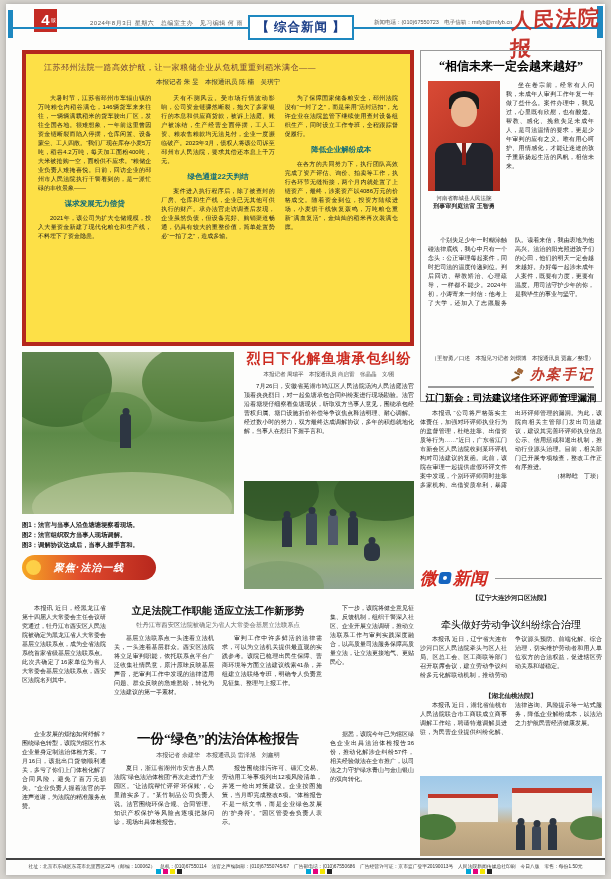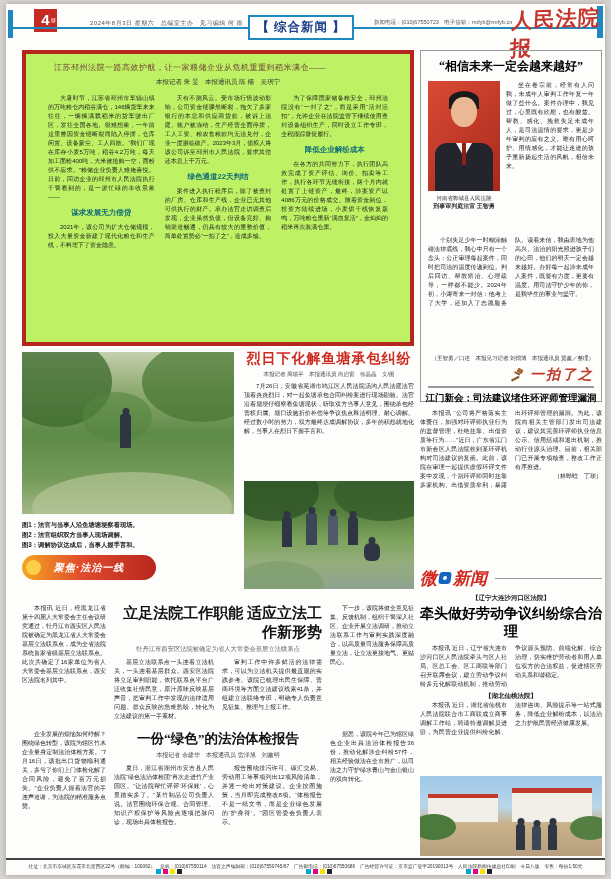--- a/index.html
+++ b/index.html
@@ -12,21 +12,21 @@
   .bar-blue { background:#1e88c0; }
   .badge { left:28px; top:5px; width:23px; height:23px; background:#c32b24; color:#fff; text-align:center; font-weight:bold; font-size:15px; line-height:22px; }
   .badge small { font-size:5px; position:absolute; right:1px; bottom:1px; font-weight:normal; }
   .dateline { left:84px; top:15px; font-size:6px; color:#555; letter-spacing:.5px; }
   .hline { left:2px; top:23px; width:595px; height:2px; background:#1e88c0; }
   .section-box { left:242px; top:11px; width:106px; height:25px; background:#fff; border:2px solid #1e88c0; z-index:3; text-align:center; font-size:12.5px; font-weight:bold; color:#1c3f88; line-height:21px; letter-spacing:1px; font-family:"Liberation Serif", serif; }
   .contact { left:368px; top:15px; font-size:5.5px; color:#555; }
   .masthead { left:505px; top:1px; font-size:21px; font-weight:900; color:#c5342c; font-family:"Liberation Serif", serif; transform:skewX(-5deg) rotate(-2deg); letter-spacing:1px; }
 
   
-  .lead-box { left:16px; top:46px; width:392px; height:296px; border:4px solid #b5271d; background:#bef264; padding:8px 22px 6px; }
+  .lead-box { left:16px; top:46px; width:392px; height:296px; border:4px solid #b5271d; background:#fde047; padding:8px 12px 6px; }
   .kicker { font-size:8px; color:#6e4038; letter-spacing:.5px; padding-left:6px; }
   .lead-title { font-size:26px; font-weight:900; color:#2b80c4; text-align:center; margin-top:3px; letter-spacing:1px; font-family:"Liberation Serif", serif; }
   .lead-byline { font-size:6.5px; color:#333; text-align:center; margin-top:5px; }
   .lead-cols { display:flex; gap:10px; margin-top:7px; height:188px; overflow:hidden; }
   .lead-cols > div { flex:1; }
   .body-txt { font-size:6px; line-height:1.5; text-align:justify; color:#1c1c1c; overflow:hidden; }
   .body-txt p { text-indent:2em; }
   .subhead { color:#0f6b78; font-weight:bold; font-size:7.5px; text-align:center; margin:5px 0; }
 
   
@@ -43,21 +43,21 @@
   .pstory { left:238px; top:346px; width:170px; }
   .pstory-title { font-size:14px; font-weight:900; color:#cc2a1f; text-align:center; letter-spacing:1px; font-family:"Liberation Serif", serif; }
   .pstory-byline { font-size:5.5px; color:#444; text-align:center; margin:3px 0 4px; }
   .pstory-body { height:94px; }
   .photo2 { position:relative; width:170px; height:108px; margin-top:5px; background:linear-gradient(180deg,#3f6b33 0%,#557f3f 28%,#7da35c 55%,#94ad7c 75%,#8fa390 100%); }
 
   
   .art-row { display:flex; gap:8px; }
   .legis { left:16px; top:600px; width:392px; height:120px; }
   .legis-center { width:208px; }
-  .legis-title { font-size:15px; font-weight:900; color:#111; text-align:right; font-family:"Liberation Serif", serif; }
+  .legis-title { font-size:10px; font-weight:900; color:#111; text-align:center; font-family:"Liberation Serif", serif; }
   .legis-sub { font-size:6.3px; color:#666; text-align:center; margin:3px 0 4px; }
   .green { left:16px; top:726px; width:392px; height:126px; }
   .green-title { font-size:13.5px; font-weight:900; color:#111; text-align:center; font-family:"Liberation Serif", serif; }
   .green-byline { font-size:6px; color:#444; text-align:center; margin:3px 0 4px; }
   .side-col { width:84px; }
   .two-col { display:flex; gap:8px; }
   .two-col > div { flex:1; }
 
   
   .belief { left:414px; top:46px; width:182px; height:352px; border:1px solid #9a9a9a; padding:7px 7px 5px; }
@@ -82,21 +82,21 @@
   .jm-title { font-size:9.5px; font-weight:900; color:#000; text-align:center; font-family:"Liberation Serif", serif; }
   .jm-body { margin-top:4px; height:120px; column-count:2; column-gap:8px; }
 
   .micro-logo { left:414px; top:562px; width:182px; height:24px; display:flex; align-items:center; gap:2px; }
   .micro-word { color:#d1281e; font-weight:900; font-style:italic; font-size:17px; font-family:"Liberation Serif", serif; }
   .micro-icon { width:12px; height:12px; background:#1565c0; border-radius:3px; position:relative; transform:skewX(-8deg); }
   .micro-icon::after { content:""; position:absolute; left:4px; top:4px; width:4px; height:4px; border-radius:50%; background:#fff; }
   .micro-rule { flex:1; height:1px; background:#999; margin-left:6px; }
 
   .micro-item-tag { font-size:6.5px; font-weight:bold; color:#222; text-align:center; }
-  .micro-item-title { font-size:14px; font-weight:700; color:#000; text-align:center; margin:2px 0 3px; font-family:"Liberation Serif", serif; }
+  .micro-item-title { font-size:10px; font-weight:400; color:#000; text-align:center; margin:15px 0 3px; font-family:"Liberation Serif", serif; }
   .mi1 { left:414px; top:590px; width:182px; }
   .mi1-body { column-count:2; column-gap:8px; height:64px; }
   .mi2 { left:414px; top:688px; width:182px; }
   .mi2-body { column-count:2; column-gap:8px; height:56px; }
   .photo3 { left:414px; top:772px; width:182px; height:80px; background:linear-gradient(180deg,#9ec8e8 0%,#b9d6ea 38%,#c9b18a 60%,#b59f7d 100%); }
   .bld { position:absolute; background:#f2efe8; border-top:4px solid #c0392b; }
 
   
   .footer-line { left:0; top:854px; width:599px; height:2px; background:#444; }
   .footer-text { left:0; top:859px; width:599px; text-align:center; font-size:4.8px; color:#333; }
@@ -238,21 +238,21 @@
     <div class="body-txt belief-p2">
         <p>个别失足少年一时糊涂触碰法律底线，我心中只有一个念头：公正审理每起案件，同时把司法的温度传递到位。判后回访、帮教矫治、心理疏导，一样都不能少。2024年初，小涛寄来一封信：他考上了大学，还加入了志愿服务队。读着来信，我由衷地为他高兴。法治的阳光照进孩子们的心田，他们的明天一定会越来越好。办好每一起涉未成年人案件，既要有力度，更要有温度。用司法守护少年的你，是我毕生的事业与坚守。</p>
       </div>
     <div class="credit">（王智勇／口述　本报见习记者 刘熠博　本报通讯员 贾鑫／整理）</div>
     <div class="casenote-logo">
       <svg width="16" height="14" viewBox="0 0 24 22">
         <rect x="1" y="15" width="14" height="3.5" rx="1.5" transform="rotate(-28 8 17)" fill="#8b5a2b"></rect>
         <rect x="11" y="1" width="9" height="7" rx="1.5" transform="rotate(28 15 4)" fill="#a4683a"></rect>
         <rect x="6" y="7" width="10" height="3" rx="1.5" transform="rotate(28 11 8)" fill="#8b5a2b"></rect>
       </svg>
-      <span class="casenote-text">一拍了之</span>
+      <span class="casenote-text">办案手记</span>
     </div>
   </div>
 
   <div class="abs jiangmen">
     <div class="jm-title">江门新会：司法建议堵住环评师管理漏洞</div>
     <div class="body-txt jm-body">
       <p>本报讯 “公司将严格落实主体责任，加强对环评师执业行为的监督管理，杜绝挂靠、出借资质等行为……”近日，广东省江门市新会区人民法院收到某环评机构对司法建议的复函。此前，该院在审理一起提供虚假环评文件案中发现，个别环评师同时挂靠多家机构、出借资质牟利，暴露出环评师管理的漏洞。为此，该院向相关主管部门发出司法建议，建议其完善环评师执业信息公示、信用惩戒和退出机制，推动行业源头治理。目前，相关部门已开展专项核查，整改工作正有序推进。</p>
       <p style="text-align:right;text-indent:0;">（林晔晗　丁琰）</p>
     </div>
   </div>

